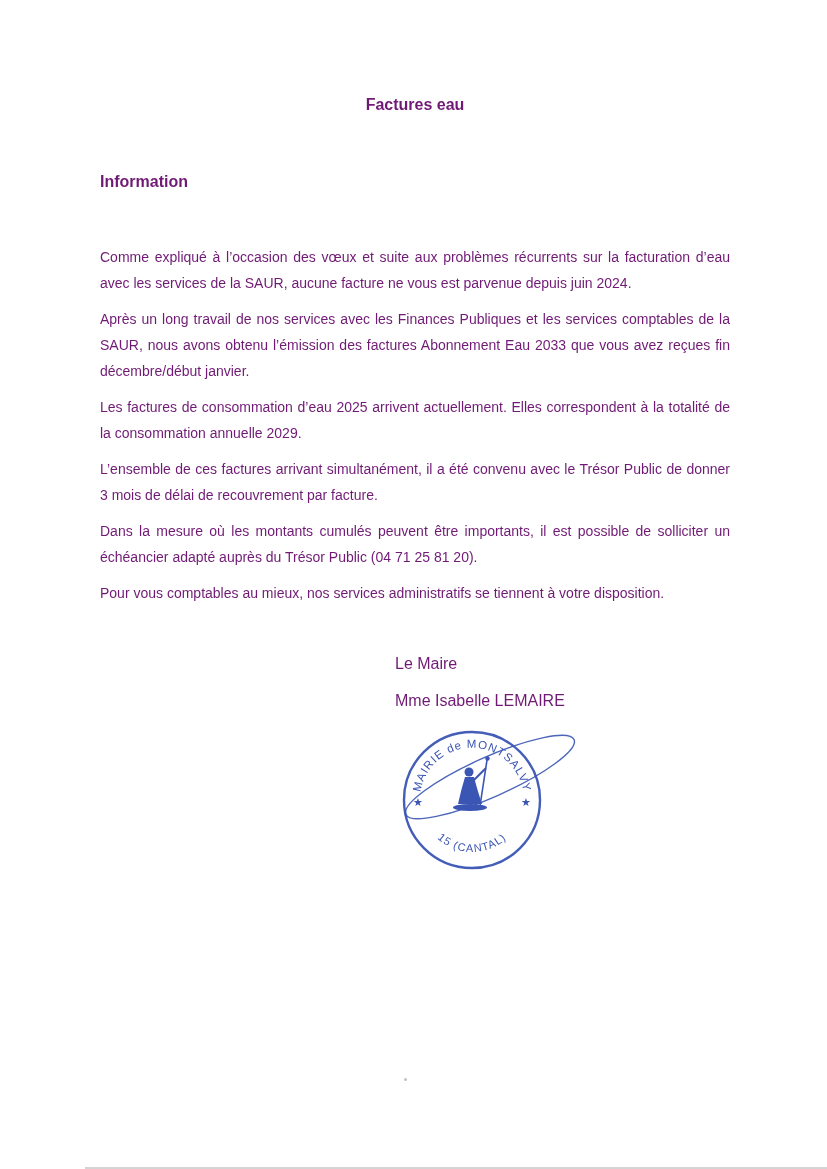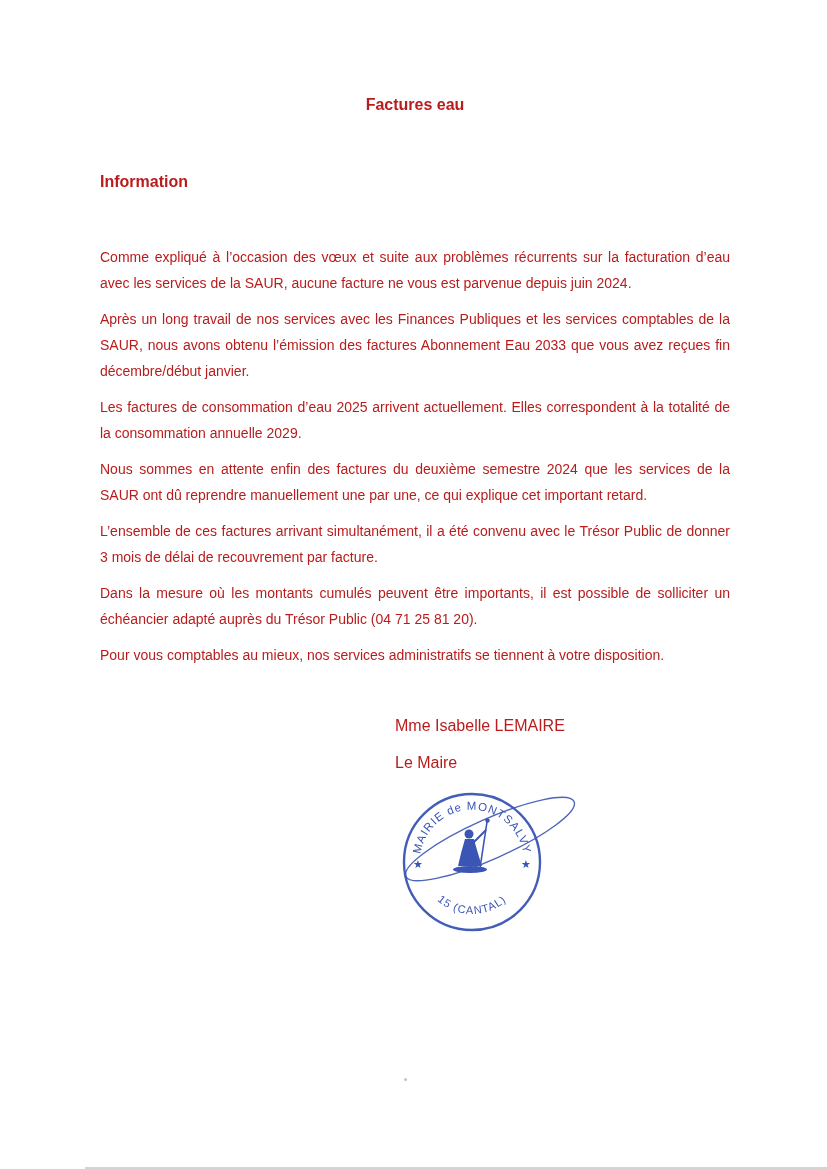--- a/index.html
+++ b/index.html
@@ -3,21 +3,21 @@
 <meta charset="utf-8">
 <style>
   * { box-sizing: border-box; margin: 0; padding: 0; }
   html, body { background: #ffffff; }
   .page {
     position: relative;
     width: 827px;
     height: 1169px;
     margin: 0 auto;
     background: #ffffff;
-    color: #b91c1c;
+    color: #701a75;
     font-family: "Liberation Sans", sans-serif;
     overflow: hidden;
   }
   .content { padding: 0 97px 0 100px; }
   .doc-title {
     margin-top: 95px;
     text-align: center;
     font-size: 16px;
     line-height: 20px;
     font-weight: 700;
@@ -80,29 +80,28 @@
   <div class="content">
 
     <h1 class="doc-title">Factures eau</h1>
 
     <h2 class="doc-heading">Information</h2>
 
     <div class="body-text">
       <p>Comme expliqué à l’occasion des vœux et suite aux problèmes récurrents sur la facturation d’eau avec les services de la SAUR, aucune facture ne vous est parvenue depuis juin 2024.</p>
       <p>Après un long travail de nos services avec les Finances Publiques et les services comptables de la SAUR, nous avons obtenu l’émission des factures Abonnement Eau 2033 que vous avez reçues fin décembre/début janvier.</p>
       <p>Les factures de consommation d’eau 2025 arrivent actuellement. Elles correspondent à la totalité de la consommation annuelle 2029.</p>
-      <p>Nous sommes en attente enfin des factures du deuxième semestre 2024 que les services de la SAUR ont dû reprendre manuellement une par une, ce qui explique cet important retard.</p>
       <p>L’ensemble de ces factures arrivant simultanément, il a été convenu avec le Trésor Public de donner 3 mois de délai de recouvrement par facture.</p>
       <p>Dans la mesure où les montants cumulés peuvent être importants, il est possible de solliciter un échéancier adapté auprès du Trésor Public (04 71 25 81 20).</p>
       <p>Pour vous comptables au mieux, nos services administratifs se tiennent à votre disposition.</p>
     </div>
 
     <div class="signature">
+      <p class="sig-line">Le Maire</p>
       <p class="sig-line">Mme Isabelle LEMAIRE</p>
-      <p class="sig-line">Le Maire</p>
     </div>
 
     <div class="stamp-wrap">
       <svg class="stamp" width="220" height="160" viewBox="0 0 220 160" xmlns="http://www.w3.org/2000/svg">
         <defs>
           <path id="arcTop" d="M 51.1 74.2 A 52 52 0 0 1 152.9 74.2"></path>
           <path id="arcBottom" d="M 59.4 114.8 A 52 52 0 0 0 144.6 114.8"></path>
         </defs>
 
         <circle cx="102" cy="85" r="68" fill="none" stroke-width="2.4" opacity="0.95" stroke="#3a55b4"></circle>

